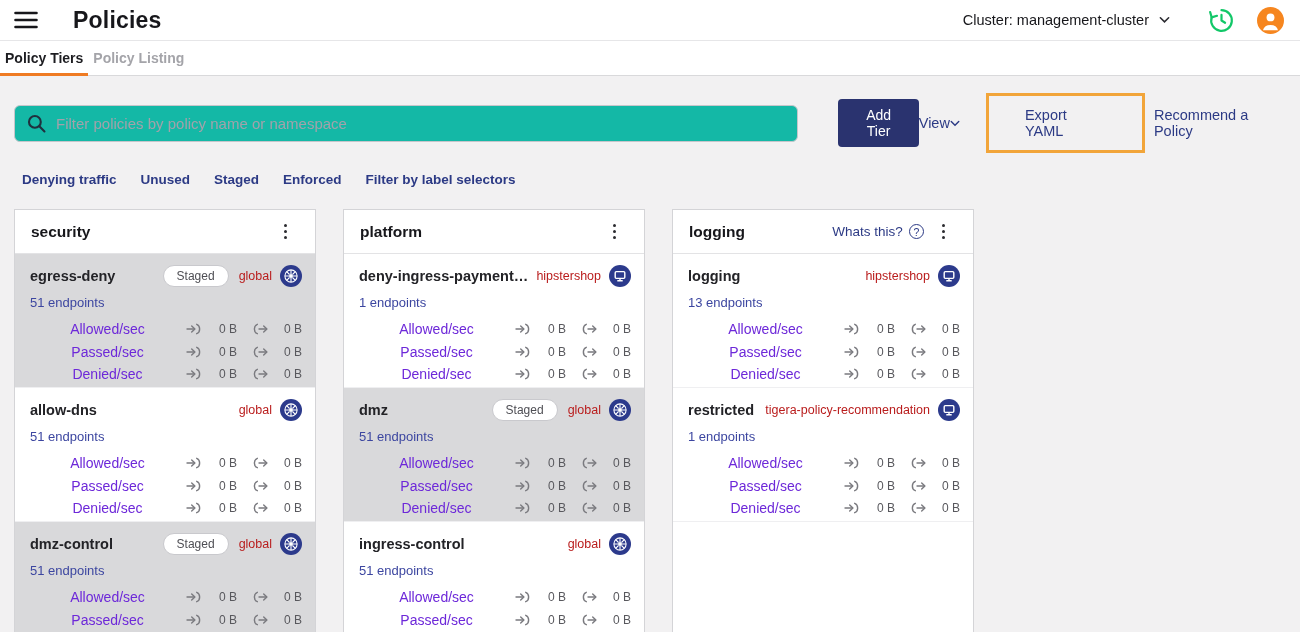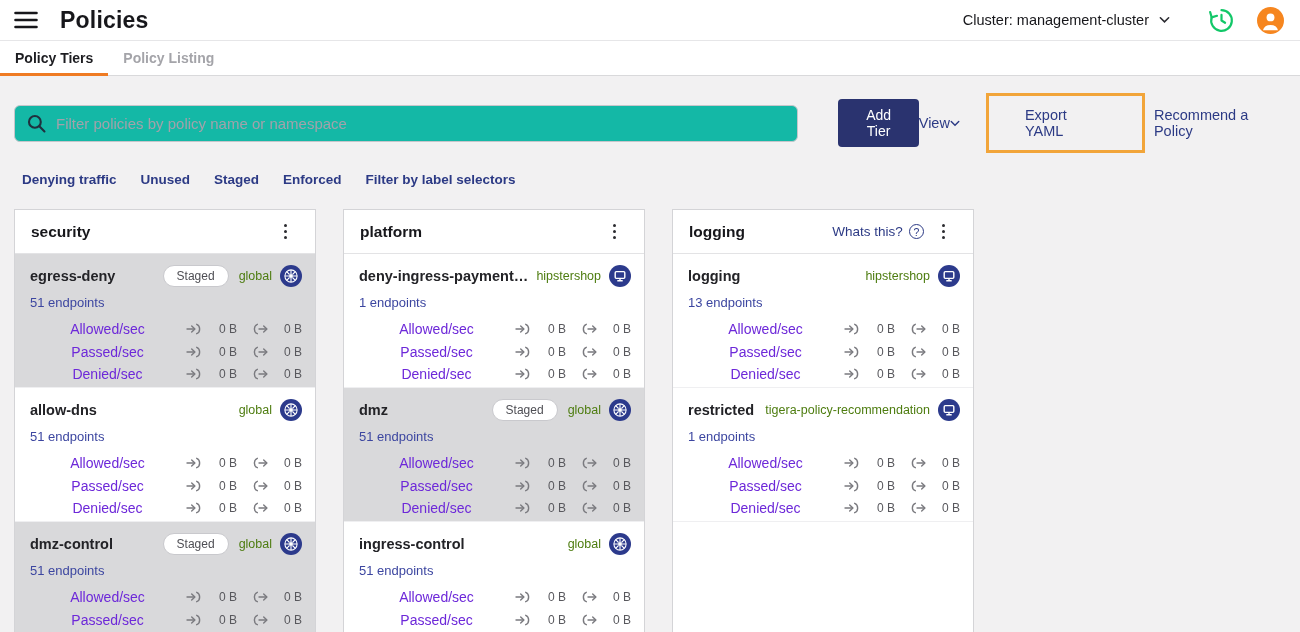--- a/index.html
+++ b/index.html
@@ -2,29 +2,29 @@
 <html><head>
 <meta charset="utf-8">
 <style>
   * { margin:0; padding:0; box-sizing:border-box; }
   html,body { width:1300px; height:632px; overflow:hidden; }
   body { background:#f2f1f2; font-family:"Liberation Sans", sans-serif; color:#232327; }
 
   
   .topbar { height:40px; background:#fff; display:flex; align-items:center; padding:0 16px 0 14px; }
   .hamburger { width:26px; height:20px; display:flex; align-items:center; cursor:pointer; }
-  .app-title { font-size:23px; font-weight:bold; color:#17171b; margin-left:20px; letter-spacing:.2px; }
+  .app-title { font-size:23px; font-weight:bold; color:#17171b; margin-left:33px; letter-spacing:.2px; }
   .topbar-right { margin-left:auto; display:flex; align-items:center; }
   .cluster-select { display:flex; align-items:center; gap:10px; font-size:14.5px; color:#17171b; cursor:pointer; }
   .history-btn { margin-left:38px; cursor:pointer; display:flex; }
   .avatar-btn { margin-left:22px; cursor:pointer; display:flex; }
 
   
   .tabbar { height:36px; background:#fff; border-top:1px solid #e6e6e8; border-bottom:1px solid #d9d9db; display:flex; }
-  .tab { padding:0 15px; display:flex; align-items:center; font-size:14px; font-weight:bold; color:#1d1d21; position:relative; cursor:pointer; }
+  .tab { padding:0 5px; display:flex; align-items:center; font-size:14px; font-weight:bold; color:#1d1d21; position:relative; cursor:pointer; }
   .tab.active::after { content:""; position:absolute; left:0; right:0; bottom:-1px; height:3px; background:#ef7b23; }
   .tab.inactive { color:#a4a4a9; }
 
   
   .content { padding:17px 14px 0 14px; }
   .toolbar { display:flex; align-items:center; }
   .search-box { width:813px; height:37px; background:#14b8a6; border:1px solid #c6c6cb; border-radius:6px; display:flex; align-items:center; padding:0 12px; }
   .search-box input { flex:1; border:none; outline:none; background:transparent; font-size:15px; margin-left:10px; font-family:inherit; color:#333; }
   .search-box input::placeholder { color:#a2a2aa; }
   .btn-add-tier { margin-left:40px; background:#2a336f; color:#fff; border:none; border-radius:4px; padding:8px 15px; font-size:14px; font-family:inherit; cursor:pointer; }
@@ -43,21 +43,21 @@
   .tier-help { display:flex; align-items:center; gap:6px; color:#2c3a85; font-size:13.5px; margin-right:12px; cursor:pointer; }
   .qmark { width:15px; height:15px; border:1.4px solid #2c3a85; border-radius:50%; font-size:10.5px; display:flex; align-items:center; justify-content:center; }
   .kebab { display:flex; flex-direction:column; gap:2.6px; padding:5px 6px; cursor:pointer; }
   .kebab i { width:3.2px; height:3.2px; border-radius:50%; background:#2b2b30; }
 
   .policy-card { height:134px; padding:11px 13px 0 15px; border-bottom:1px solid #efeff1; background:#fff; cursor:pointer; }
   .policy-card.staged { background:#d9d9db; }
   .policy-top { display:flex; align-items:center; }
   .policy-name { flex:1; font-size:14.5px; font-weight:bold; color:#232327; white-space:nowrap; overflow:hidden; text-overflow:ellipsis; margin-right:6px; }
   .staged-pill { background:#fff; border:1px solid #c9c9cd; border-radius:11px; font-size:12px; color:#4e4e54; padding:3px 13px; margin-right:10px; white-space:nowrap; }
-  .scope-label { font-size:12.5px; color:#4d7c0f; margin-right:8px; white-space:nowrap; }
+  .scope-label { font-size:12.5px; color:#b91c1c; margin-right:8px; white-space:nowrap; }
   .scope-icon { display:flex; }
   .endpoints { display:inline-block; margin-top:8px; font-size:13px; color:#3c46a0; cursor:pointer; }
   .stats { margin-top:7px; }
   .stat-row { display:flex; align-items:center; height:22.5px; }
   .stat-label { flex:1; font-size:14px; color:#6d28d9;text-align:center; }
   .stat-group { display:flex; align-items:center; gap:16px; min-width:52px; justify-content:flex-end; }
   .stat-group + .stat-group { margin-left:13px; }
   .stat-value { font-size:12px; color:#58585d; }
 </style>
 </head>

